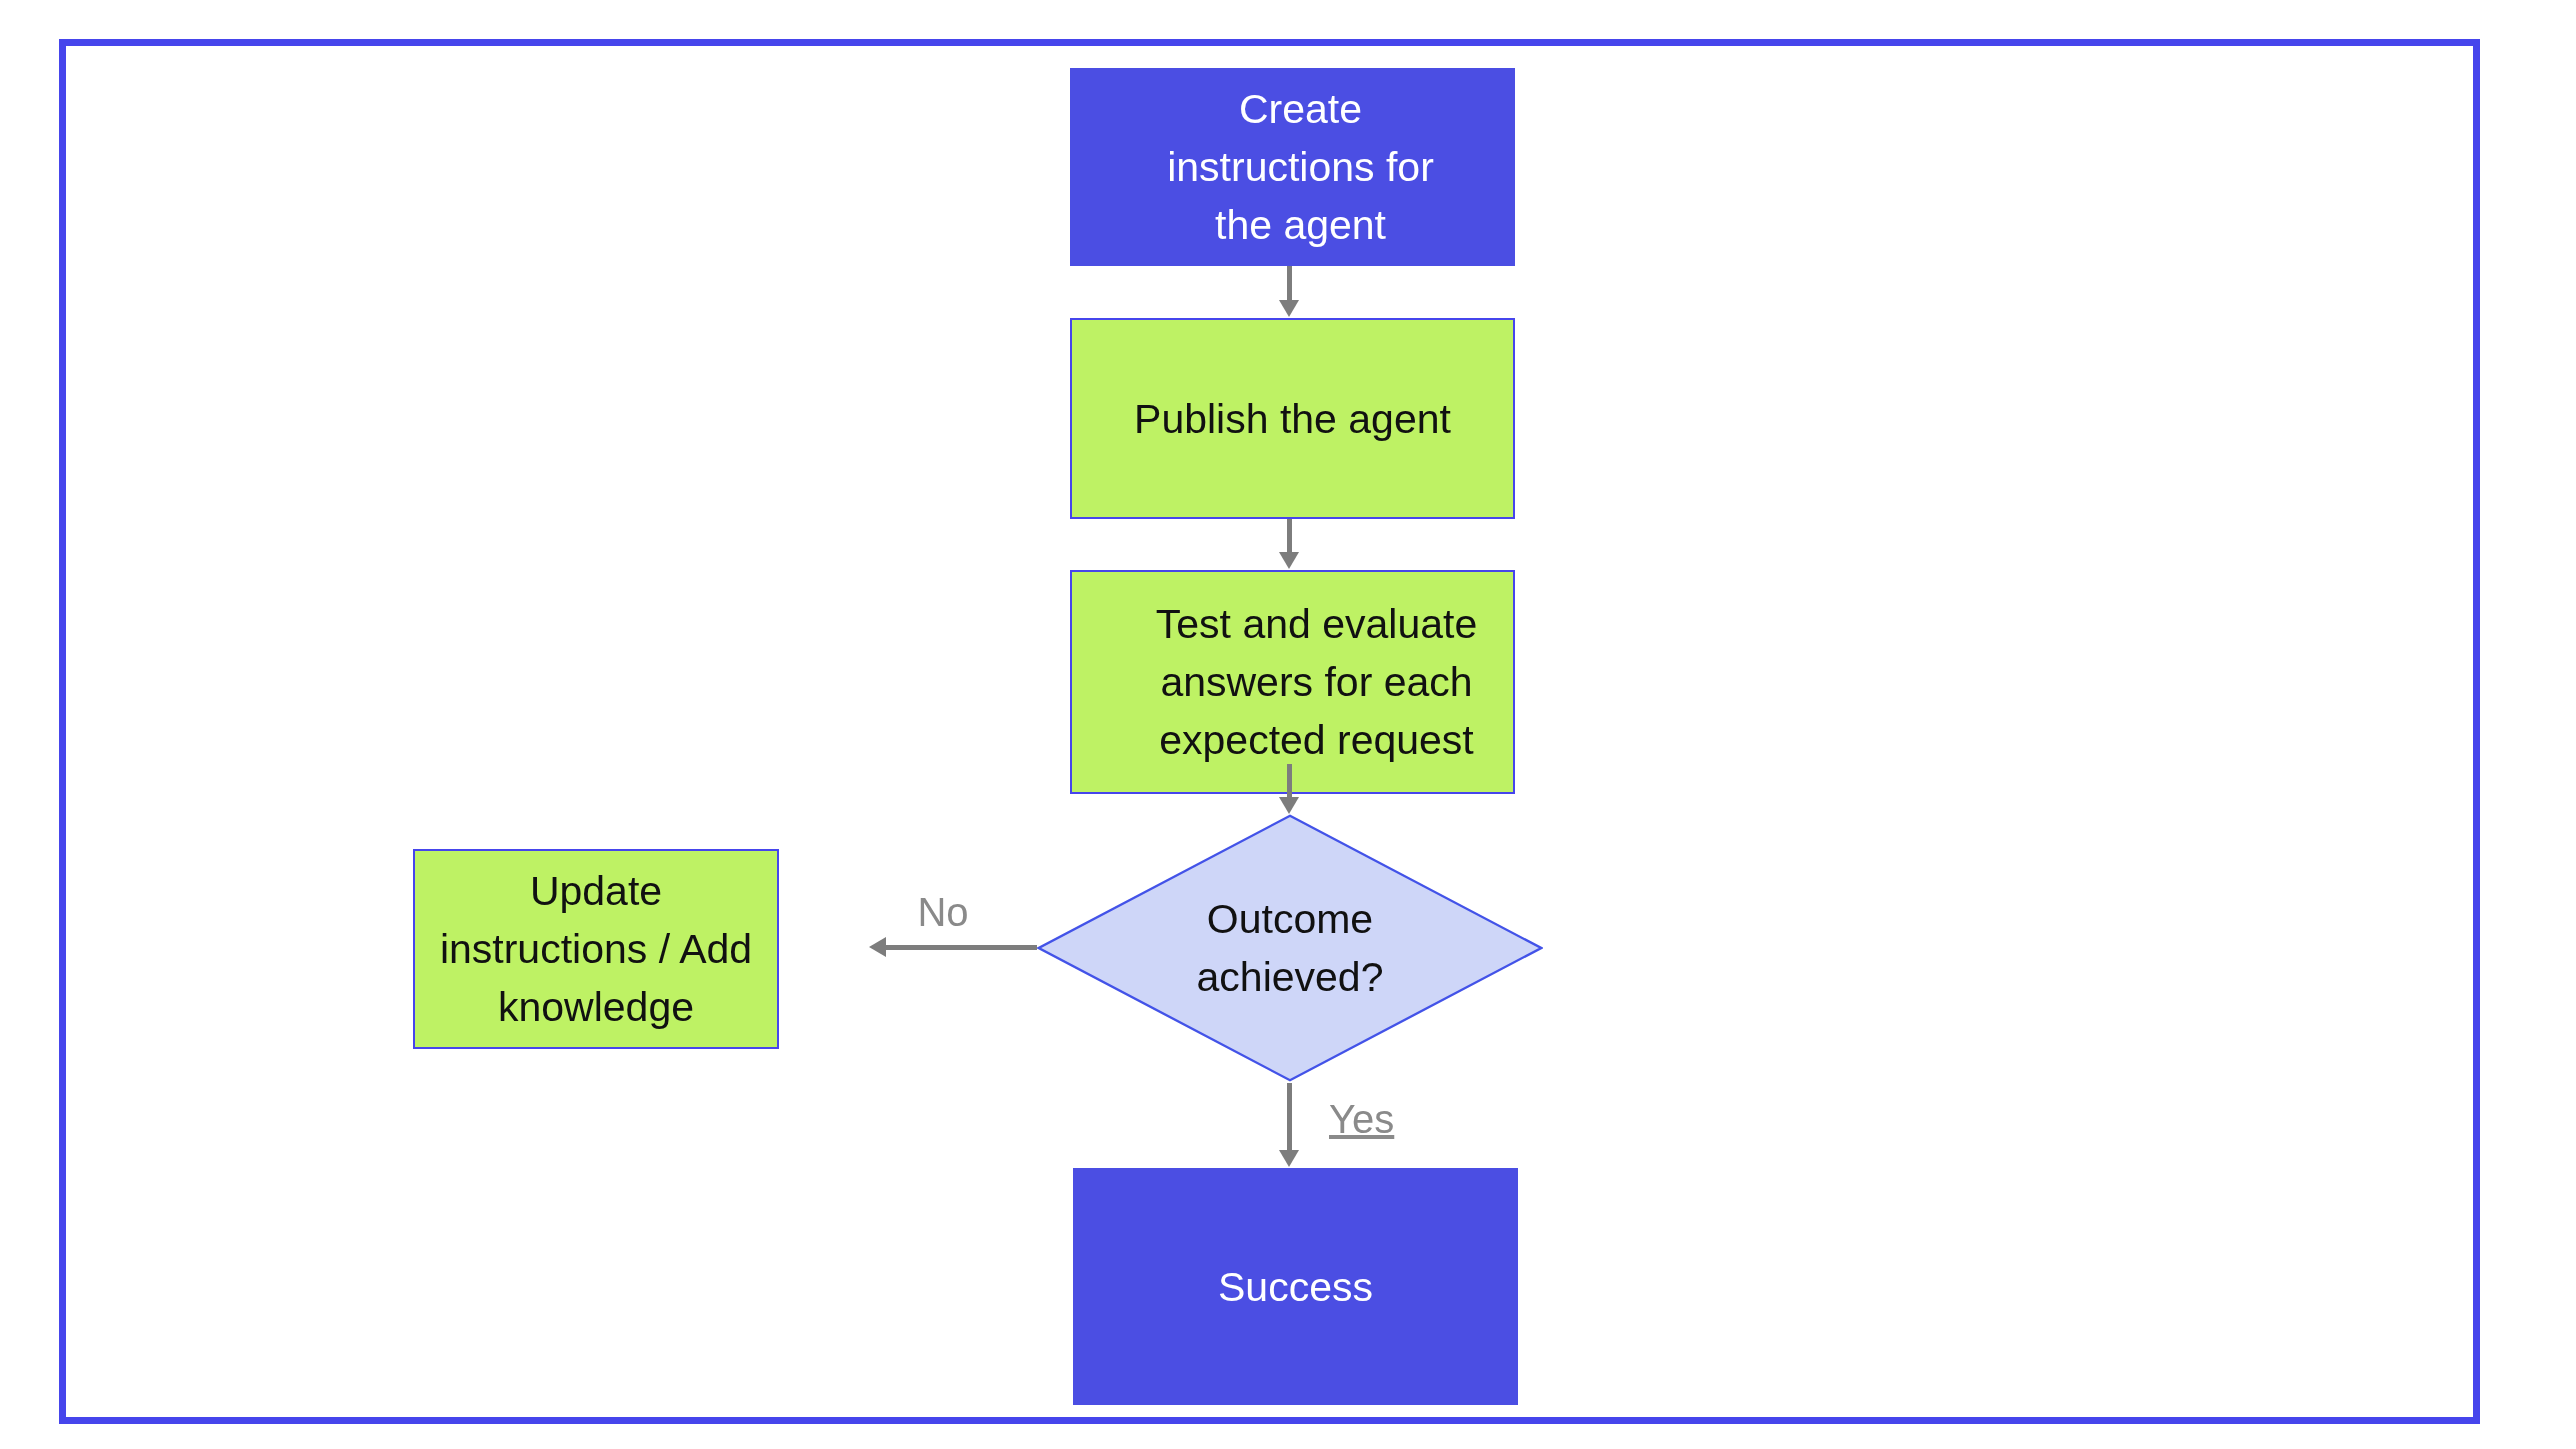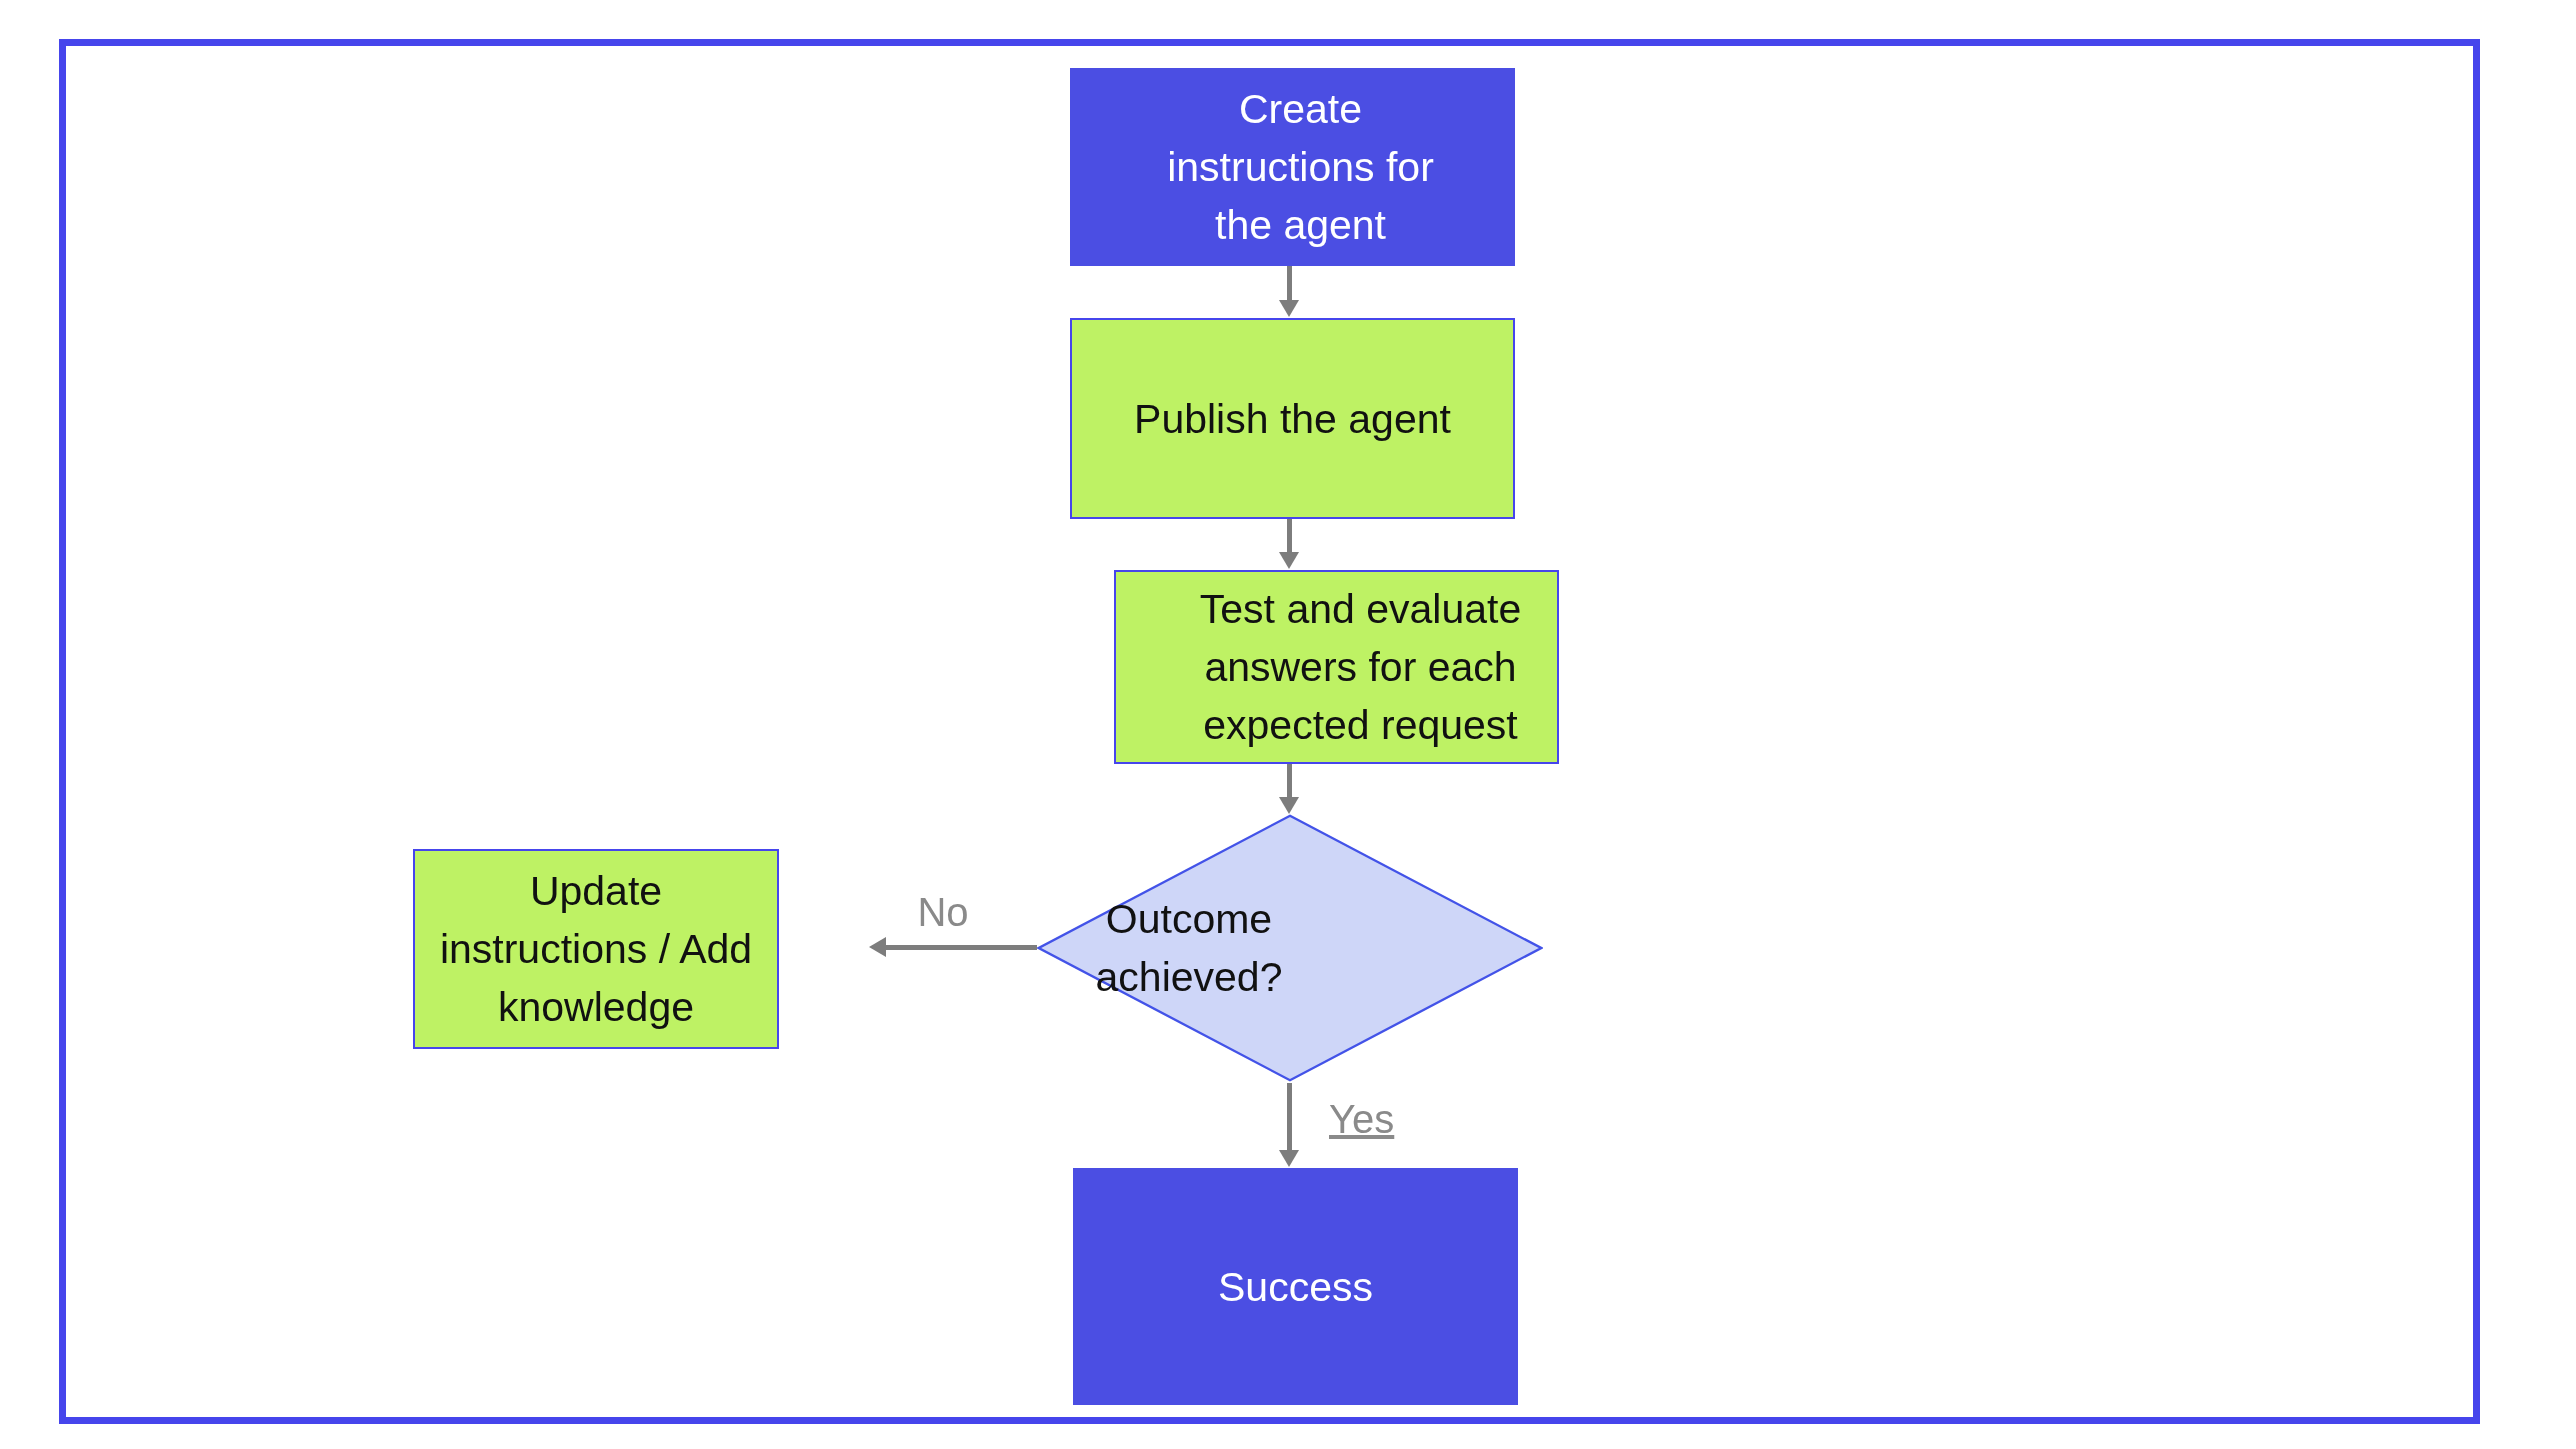--- a/index.html
+++ b/index.html
@@ -43,29 +43,29 @@
     color:var(--text_light);
   }
   .node.outlined{
     background:#bef264;
     border:2.3px solid var(--node_border);
     color:var(--text_dark);
   }
   #node-create{left:1070px;top:68px;width:445px;height:198px;padding-left:16px;}
   #node-publish{left:1070px;top:318px;width:445px;height:201px;}
   #node-publish .node-text{max-width:363px;}
-  #node-test{left:1114px;top:570px;width:445px;height:194px;padding-left:48px;}
+  #node-test{left:1070px;top:570px;width:445px;height:224px;padding-left:48px;}
   #node-update{left:413px;top:849px;width:366px;height:200px;}
   #node-success{left:1073px;top:1168px;width:445px;height:237px;}
 
   #diamond-shape{position:absolute;left:1037px;top:814px;width:506px;height:268px;}
   #diamond-shape polygon{fill:var(--decision_fill);stroke:var(--decision_border);stroke-width:4;}
   #node-decision{
     position:absolute;left:1037px;top:814px;width:506px;height:268px;
-    display:flex;align-items:center;justify-content:flex-start;
+    display:flex;align-items:center;justify-content:center;
     text-align:center;font-size:41px;line-height:58px;color:var(--text_dark);
   }
   #node-decision .node-text{max-width:304px;}
 
   .shaft{position:absolute;background:var(--connector);}
   .shaft.v{width:4.7px;}
   .shaft.h{height:4.7px;}
   .head{position:absolute;width:0;height:0;}
   .head.down{
     border-left:10.5px solid transparent;

